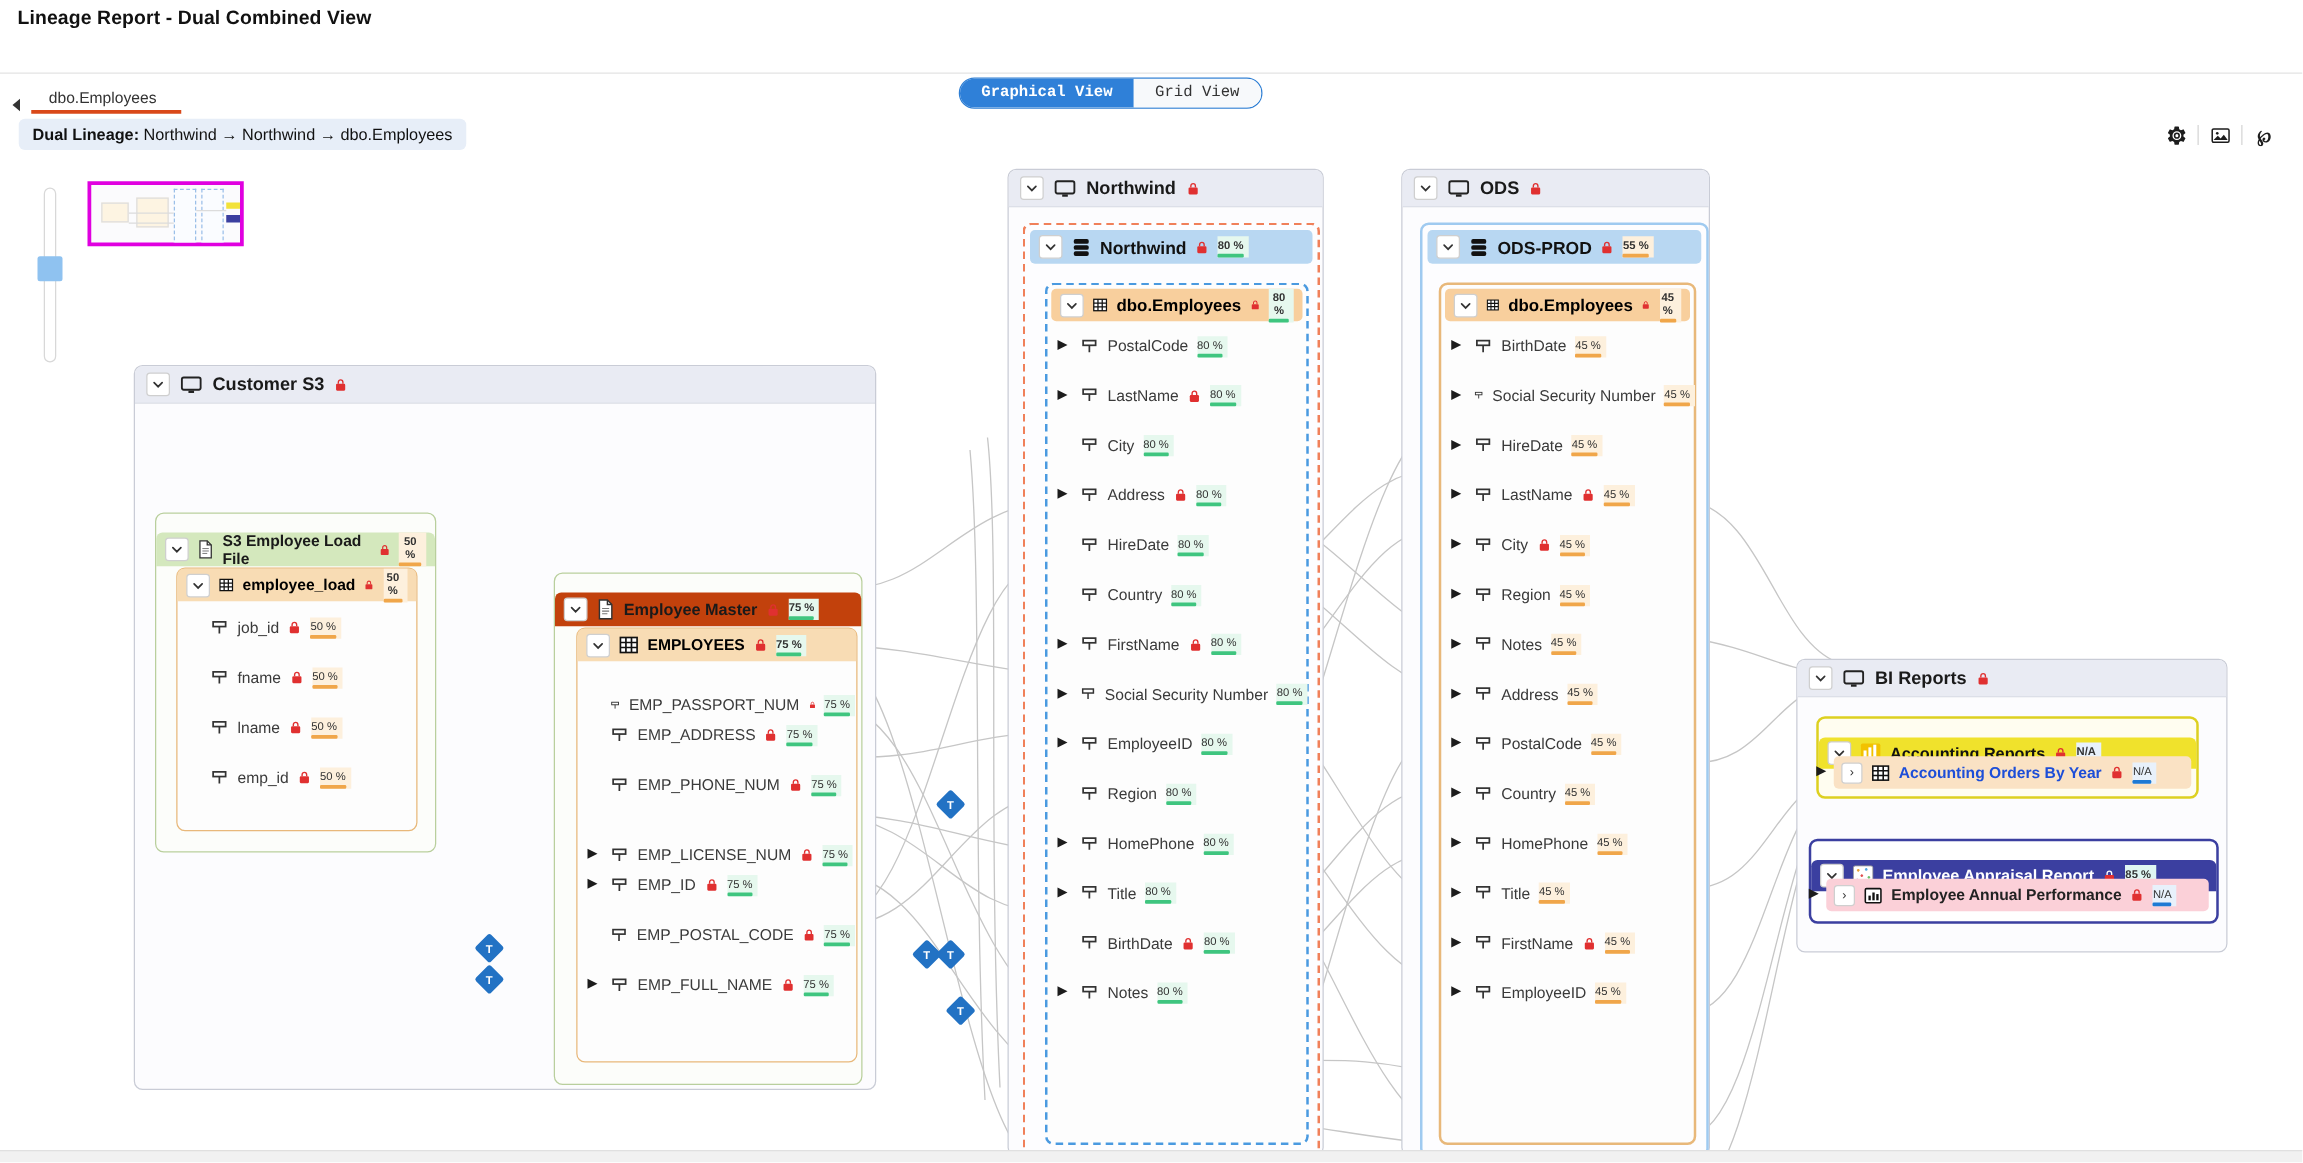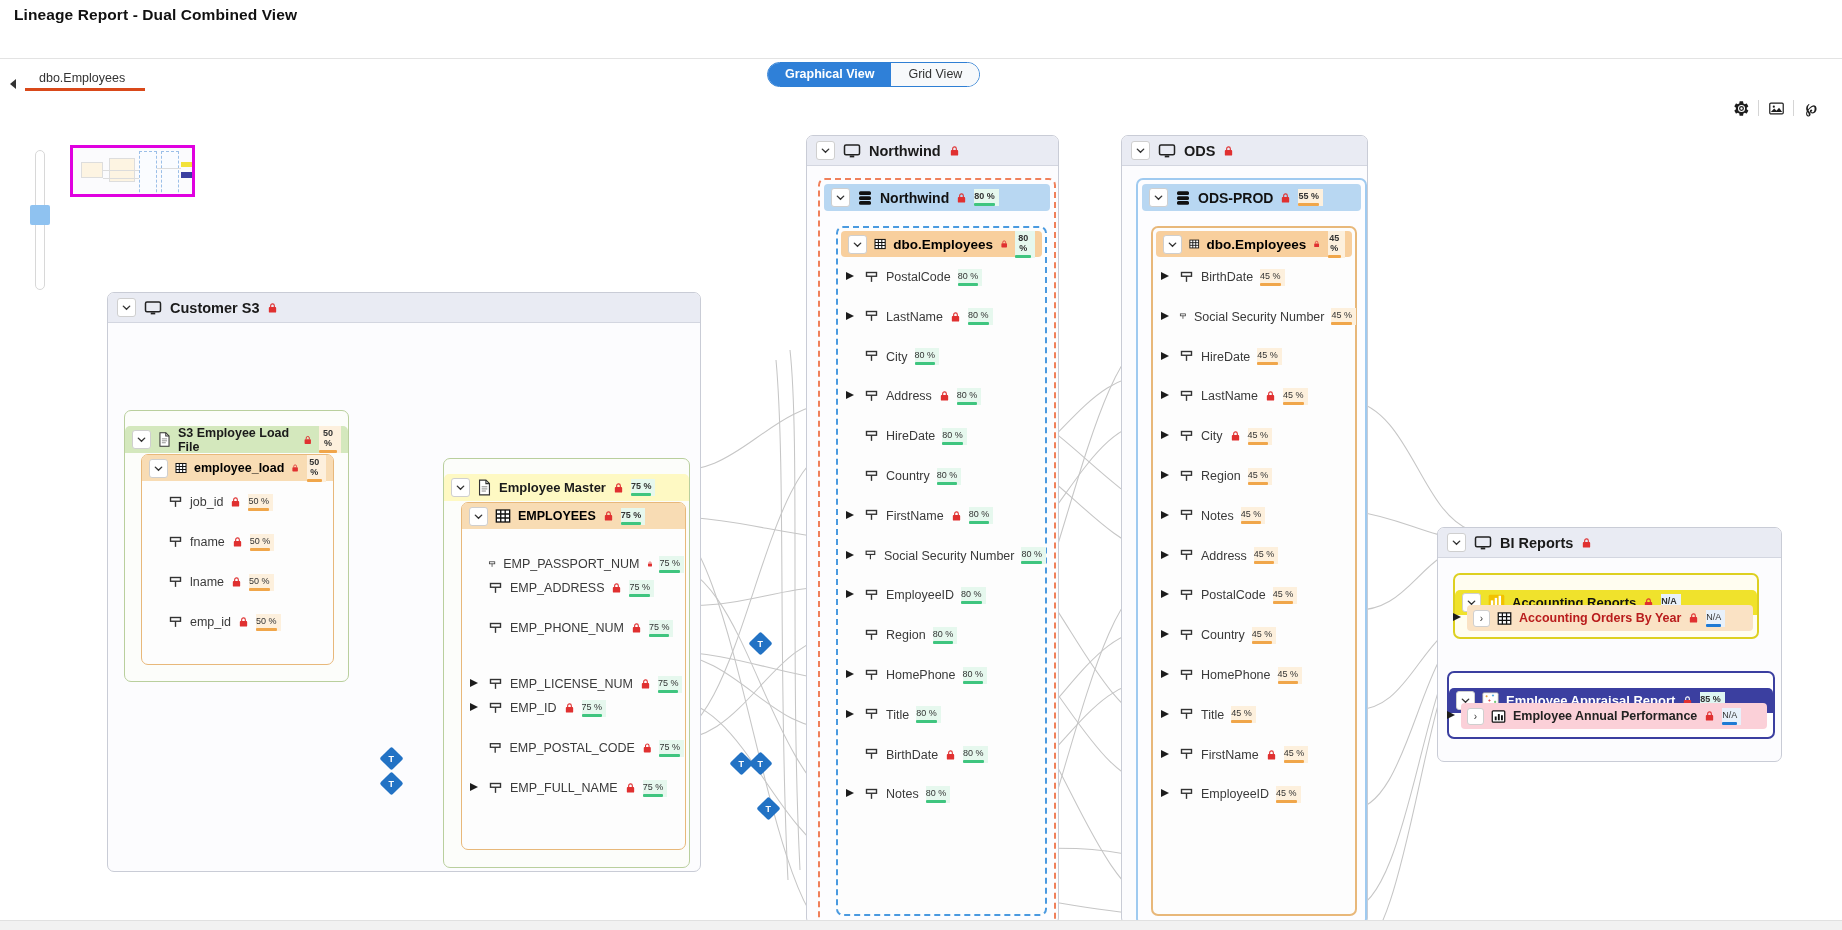--- a/index.html
+++ b/index.html
@@ -40,21 +40,21 @@
     background: #e3e3e3;
   }
 
   
   .viewtoggle {
     position: absolute; left: 767px; top: 62px;
     display: flex; border-radius: 14px; overflow: hidden;
     border: 1px solid #2f7fd4; height: 25px;
   }
   .viewtoggle button {
-    font-family: Liberation Sans, sans-serif;
+    font-family: Liberation Mono, monospace;
     font-size: 12.5px; border: 0; cursor: pointer;
     padding: 0 17px; height: 100%; line-height: 23px;
   }
   .vt-active { background: #2f80d8; color: #fff; font-weight: bold; }
   .vt-inactive { background: #f7f9fb; color: #333; }
 
   
   .lineage-banner {
     position: absolute; left: 15px; top: 95px;
     background: #e7eef8; border-radius: 5px;
@@ -189,20 +189,24 @@
     <div class="tab-item">dbo.Employees</div>
     <div class="tab-underline"></div>
   </div>
   <div class="header-rule"></div>
 
   <div class="viewtoggle">
     <button class="vt-active">Graphical View</button>
     <button class="vt-inactive">Grid View</button>
   </div>
 
+  <div class="lineage-banner">
+    <b>Dual Lineage:</b>
+    <span>Northwind → Northwind → dbo.Employees</span>
+  </div>
 
   <div class="export-bar">
     <div class="export-btn">
       <svg width="17" height="17" viewBox="0 0 24 24">
         <path fill="#1d1d1d" d="M12 8.5A3.5 3.5 0 1 0 12 15.5 3.5 3.5 0 1 0 12 8.5zm0 5.2a1.7 1.7 0 1 1 0-3.4 1.7 1.7 0 0 1 0 3.4z"></path>
         <path fill="#1d1d1d" d="M19.4 13.1c.04-.36.06-.72.06-1.1s-.02-.74-.07-1.1l2.1-1.6c.19-.15.24-.42.12-.64l-2-3.46a.5.5 0 0 0-.6-.22l-2.47.99a7.3 7.3 0 0 0-1.9-1.1l-.37-2.63a.5.5 0 0 0-.5-.42h-4a.5.5 0 0 0-.5.42l-.37 2.63c-.68.28-1.32.65-1.9 1.1l-2.47-1a.5.5 0 0 0-.6.23l-2 3.46c-.12.22-.07.49.12.64l2.1 1.6c-.05.36-.08.73-.08 1.1s.03.74.08 1.1l-2.1 1.6a.5.5 0 0 0-.12.64l2 3.46c.12.22.38.3.6.22l2.47-1c.58.45 1.22.82 1.9 1.1l.37 2.63c.04.24.25.42.5.42h4c.25 0 .46-.18.5-.42l.37-2.63c.68-.28 1.32-.65 1.9-1.1l2.47 1a.5.5 0 0 0 .6-.22l2-3.46a.5.5 0 0 0-.12-.64zM12 17a5 5 0 1 1 0-10 5 5 0 0 1 0 10z"></path>
       </svg>
     </div>
     <div class="export-sep"></div>
     <div class="export-btn">
@@ -396,21 +400,21 @@
             <svg class="lock" viewBox="0 0 24 24">
               <rect x="4" y="10" width="16" height="12" rx="2" fill="#e03030"></rect>
               <path d="M8 10V7a4 4 0 0 1 8 0v3" fill="none" stroke="#e03030" stroke-width="2.4"></path>
             </svg>
             <span class="pct pct-orange"><span>50 %</span><span class="bar"></span></span>
           </div>
         </div>
     </div>
 
     <div class="dbbox" style="left:443px;top:348px;width:247px;height:410px;border:1px solid #b9cf9d;background:#fcfdfa;">
-      <div class="dbhdr" style="background:#fef9c3;color:#1a1a1a;">
+      <div class="dbhdr" style="background:#c2410c;color:#1a1a1a;">
         <div class="caret">
           <svg width="11" height="11" viewBox="0 0 12 12">
               <path d="M2.5 4.5L6 8l3.5-3.5" fill="none" stroke="#333" stroke-width="1.5" stroke-linecap="round"></path>
             </svg>
         </div>
         <svg width="15" height="17" viewBox="0 0 20 24">
           <path d="M3 1.5h9l5 5v16H3z" fill="#fff" stroke="#333" stroke-width="1.6"></path>
           <path d="M12 1.5v5h5" fill="none" stroke="#333" stroke-width="1.6"></path>
           <path d="M6 11h8M6 14h8M6 17h6" stroke="#777" stroke-width="1.2"></path>
         </svg>
@@ -984,21 +988,21 @@
           <span>N/A</span><span class="bar"></span>
         </span>
       </div>
       <div class="col-row" style="top:30px;left:12px;width:286px;height:26px;background:#fae2c4;border-radius:4px;padding-left:6px;">
         <div class="arrowin" style="left:-14px;"></div>
         <div class="expander">›</div>
         <svg width="15" height="15" viewBox="0 0 24 24">
           <rect x="2" y="3" width="20" height="18" fill="#fff" stroke="#111" stroke-width="2"></rect>
           <path d="M2 9h20M2 15h20M8.6 3v18M15.3 3v18" stroke="#111" stroke-width="2"></path>
         </svg>
-        <span class="col-name" style="font-weight:bold;font-size:12.5px;color:#b91c1c;">Accounting Orders By Year</span>
+        <span class="col-name" style="font-weight:bold;font-size:12.5px;color:#1d4ed8;">Accounting Orders By Year</span>
         <svg class="lock" viewBox="0 0 24 24">
           <rect x="4" y="10" width="16" height="12" rx="2" fill="#e03030"></rect>
           <path d="M8 10V7a4 4 0 0 1 8 0v3" fill="none" stroke="#e03030" stroke-width="2.4"></path>
         </svg>
         <span class="pct pct-blue">
           <span>N/A</span><span class="bar"></span>
         </span>
       </div>
     </div>
 

